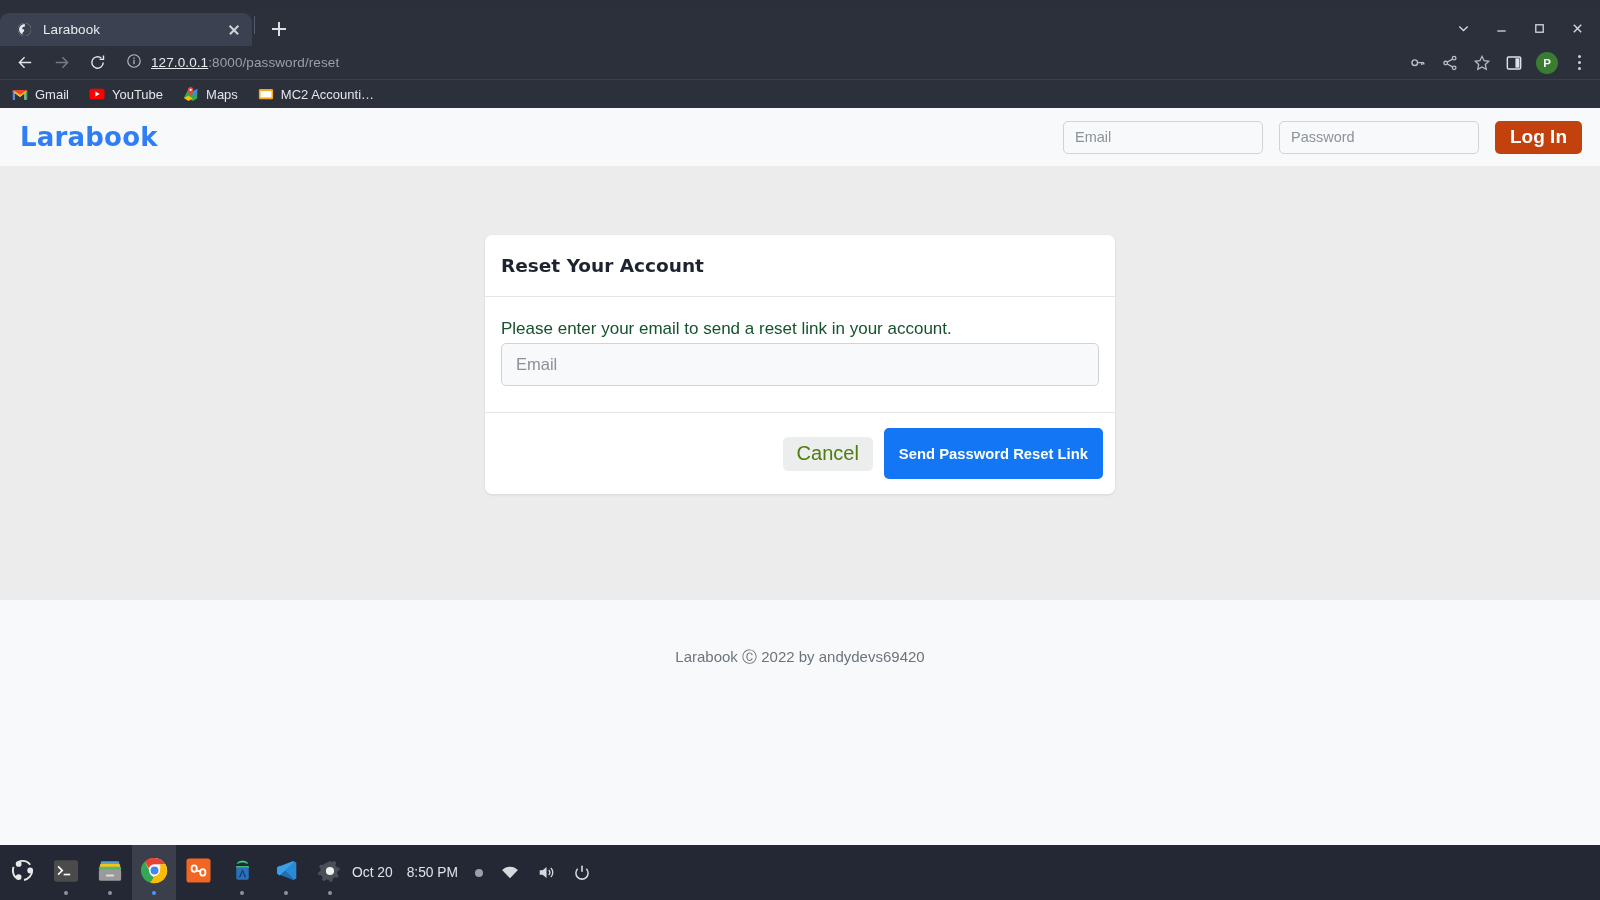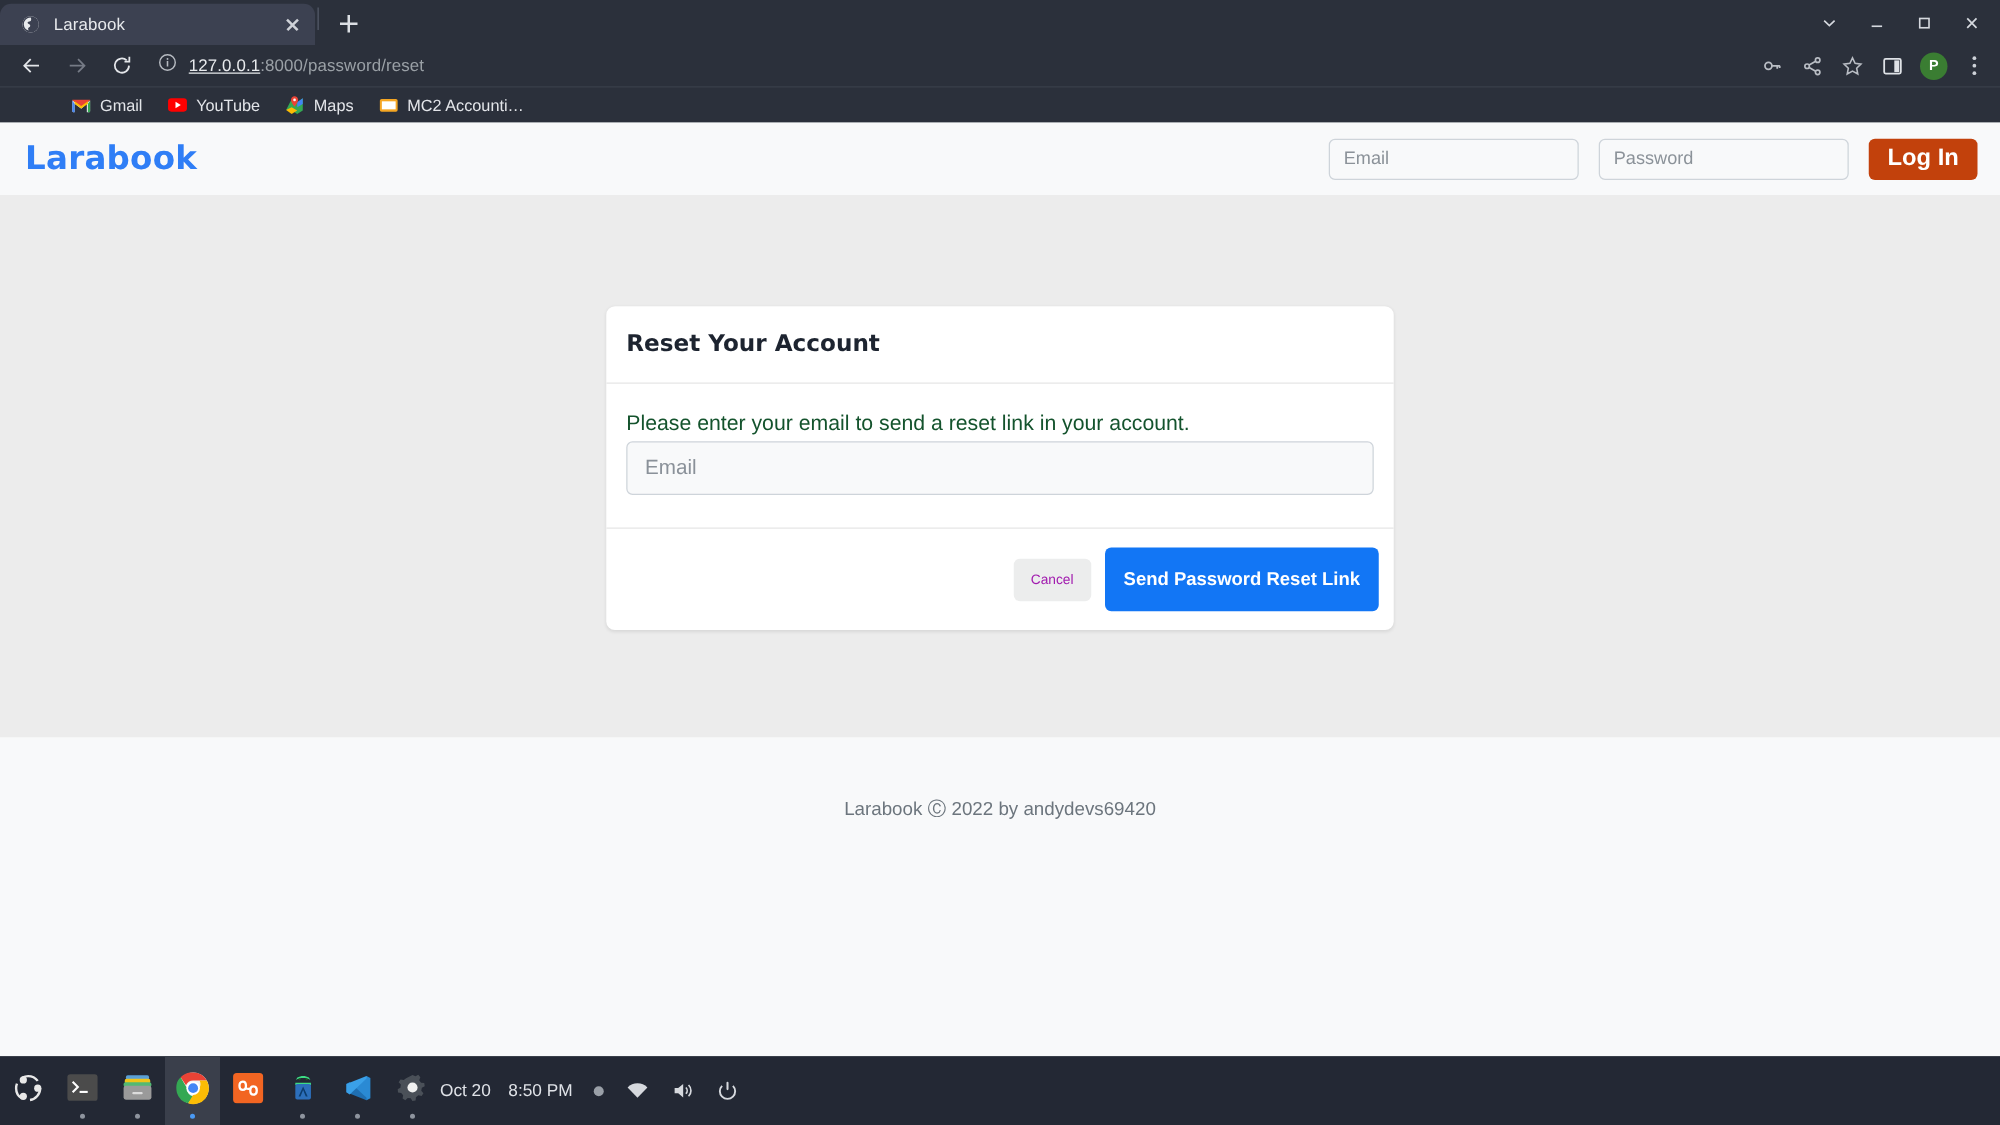--- a/index.html
+++ b/index.html
@@ -4,21 +4,21 @@
 <style>
   * { box-sizing: border-box; margin: 0; padding: 0; }
   html, body {
     width: 1600px; height: 900px;
     font-family: "Liberation Sans", sans-serif;
     overflow: hidden; background: #2b2f3a;
   }
   .screen { position: relative; width: 1600px; height: 900px; }
 
   
-  .browser { position: absolute; left:0; top:0; width:1600px; height:845px; background:#2b303b;border-radius:14px; }
+  .browser { position: absolute; left:0; top:10px; width:1600px; height:845px; background:#2b303b;border-radius:14px; }
 
   .tabstrip { position: relative; height: 36px; background: #2b303b; display:flex; align-items:flex-end; }
   .tab { position: relative; height: 33px; display:flex; align-items:center; gap:10px;
          padding: 0 10px 0 16px; border-radius: 9px 9px 0 0; font-size: 13.5px; color:#e8eaed; }
   .tab.active { background:#3c4151; width: 252px; }
   .tab.inactive { background:#2b303b; width: 236px; }
   .tab .favicon { width:17px; height:17px; flex:none; display:flex; align-items:center; justify-content:center; }
   .tab .title { flex:1; white-space:nowrap; overflow:hidden; font-size:13.5px;
                 letter-spacing:.1px; }
   .tab.inactive .title {
@@ -44,54 +44,54 @@
   .urlbox { display:flex; align-items:center; gap:9px; margin-left:10px; flex:1; height:26px; }
   .url { font-size:13.5px; color:#9aa0a6; letter-spacing:.1px; white-space:nowrap; }
   .url b { color:#e8eaed; font-weight:400;text-decoration:underline; }
   .toolbar-right { display:flex; align-items:center; gap:12px; padding-right:4px; }
   .tbicon { width:20px; height:20px; display:flex; align-items:center; justify-content:center; }
   .avatar { width:22px; height:22px; border-radius:50%; background:#3a7d32; color:#fff; font-size:11.5px;
             display:flex; align-items:center; justify-content:center; font-weight:600; }
   .dots { width:18px; height:20px; display:flex; flex-direction:column; align-items:center; justify-content:center; gap:2.6px; }
   .dots i { width:3px; height:3px; border-radius:50%; background:#cdd1d8; display:block; }
 
-  .bookmarks { height:28px; display:flex; align-items:center; padding: 0 12px; gap:20px;margin-left:45px; }
+  .bookmarks { height:28px; display:flex; align-items:center; padding: 0 12px; gap:20px; }
   .bm { display:flex; align-items:center; gap:7px; font-size:13px; color:#e3e5e9; white-space:nowrap; }
   .bm .bi { width:16px; height:16px; display:flex; align-items:center; justify-content:center; flex:none; }
 
   
   .viewport { position:absolute; left:0; top:98px; width:1600px; height:747px; background:#f8f9fa; overflow:hidden; }
 
   .site-header { height:58px; background:#f8f9fa; display:flex; align-items:center;
                  padding: 0 18px 0 20px; justify-content:space-between; }
   .brand { font-size:26px; font-weight:700; color:#2f7ef6; font-family:"DejaVu Sans", sans-serif;
            letter-spacing:.2px; }
   .loginform { display:flex; align-items:center; gap:16px; }
   .lf-input { width:200px; height:33px; border:1px solid #ced4da; border-radius:5px;
               background:#f8f9fa; padding: 0 11px; font-size:14.5px; color:#6c757d;
               font-family:"Liberation Sans", sans-serif; }
   .lf-input::placeholder { color:#8b9299; }
   .btn-login { height:33px; padding: 0 15px; background:#c2410c; color:#fff; border:none; border-radius:5px;
                font-size:19px; font-weight:700; font-family:"Liberation Sans", sans-serif; cursor:pointer; }
 
-  .page-body { height:434px; background:#ececec; padding-top:89px; }
+  .page-body { height:434px; background:#ececec; padding-top:69px; }
 
   .card { width:630px; margin: 0 auto; background:#fff; border-radius:7px;
           box-shadow: 0 1px 3px rgba(0,0,0,.09); overflow:hidden; }
   .card-head { padding: 20px 16px; border-bottom:1px solid #e6e6e6; }
   .card-title { font-size:18.5px; font-weight:700; color:#1d2430; font-family:"DejaVu Sans", sans-serif; }
   .card-body { padding: 22px 16px 26px 16px; border-bottom:1px solid #e6e6e6; }
   .card-text { font-size:17px; color:#14532d; margin-bottom:4px; }
   .email-input { display:block; width:100%; height:43px; border:1px solid #ced4da; border-radius:5px;
                  background:#f8f9fa; padding: 0 14px; font-size:16.5px; color:#495057;
                  font-family:"Liberation Sans", sans-serif; }
   .email-input::placeholder { color:#8a9199; }
   .card-foot { padding: 15px 12px; display:flex; justify-content:flex-end; align-items:center; gap:11px; }
-  .btn-cancel { height:34px; padding: 0 14px; background:#eceded; color:#a21caf; border:none; border-radius:5px;
-                font-size:11px; font-family:"Liberation Sans", sans-serif; cursor:pointer; }
+  .btn-cancel { height:34px; padding: 0 14px; background:#eceded; color:#4d7c0f; border:none; border-radius:5px;
+                font-size:20px; font-family:"Liberation Sans", sans-serif; cursor:pointer; }
   .btn-send { height:51px; padding: 0 15px; background:#1276f5; color:#fff; border:none; border-radius:5px;
               font-size:14.8px; font-weight:700; font-family:"Liberation Sans", sans-serif; cursor:pointer; }
 
   .site-footer { height:329px; background:#f8f9fa; display:flex; justify-content:center; padding-top:48px; }
   .footer-text { font-size:15px; color:#6c757d; }
 
   
   .taskbar { position:absolute; left:0; bottom:0; width:1600px; height:55px; background:#232834;
              display:flex; align-items:center; }
   .tb-left { display:flex; align-items:center; height:55px; }

